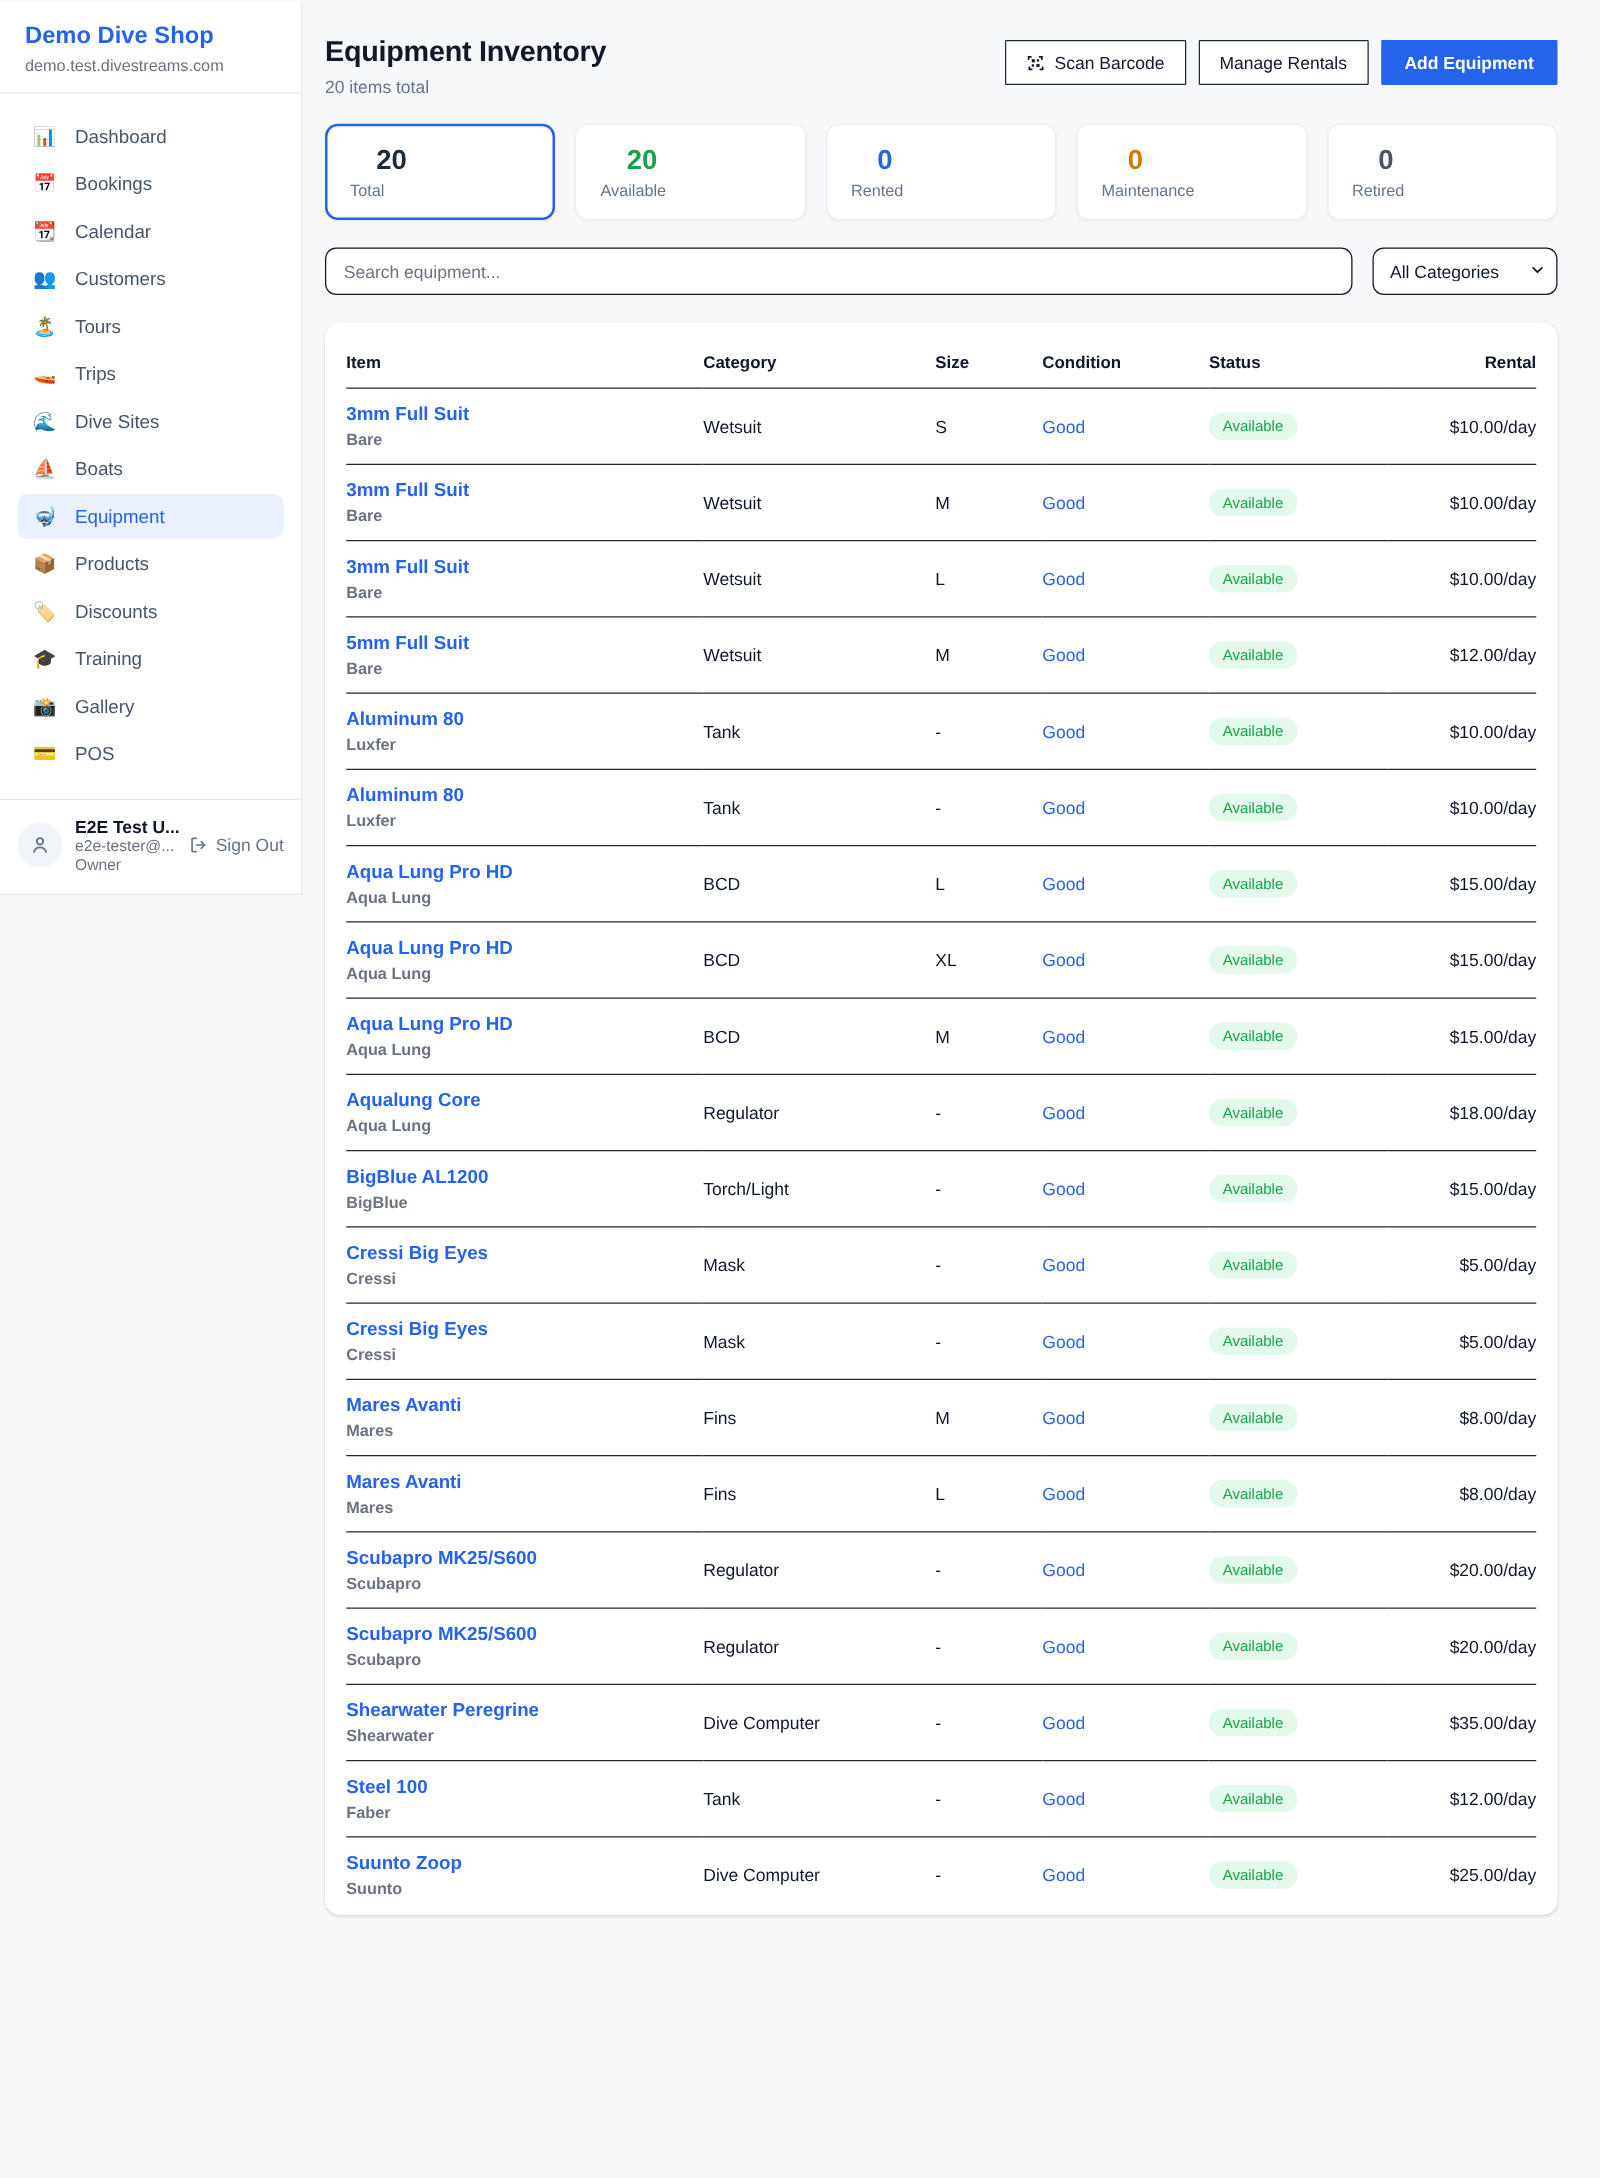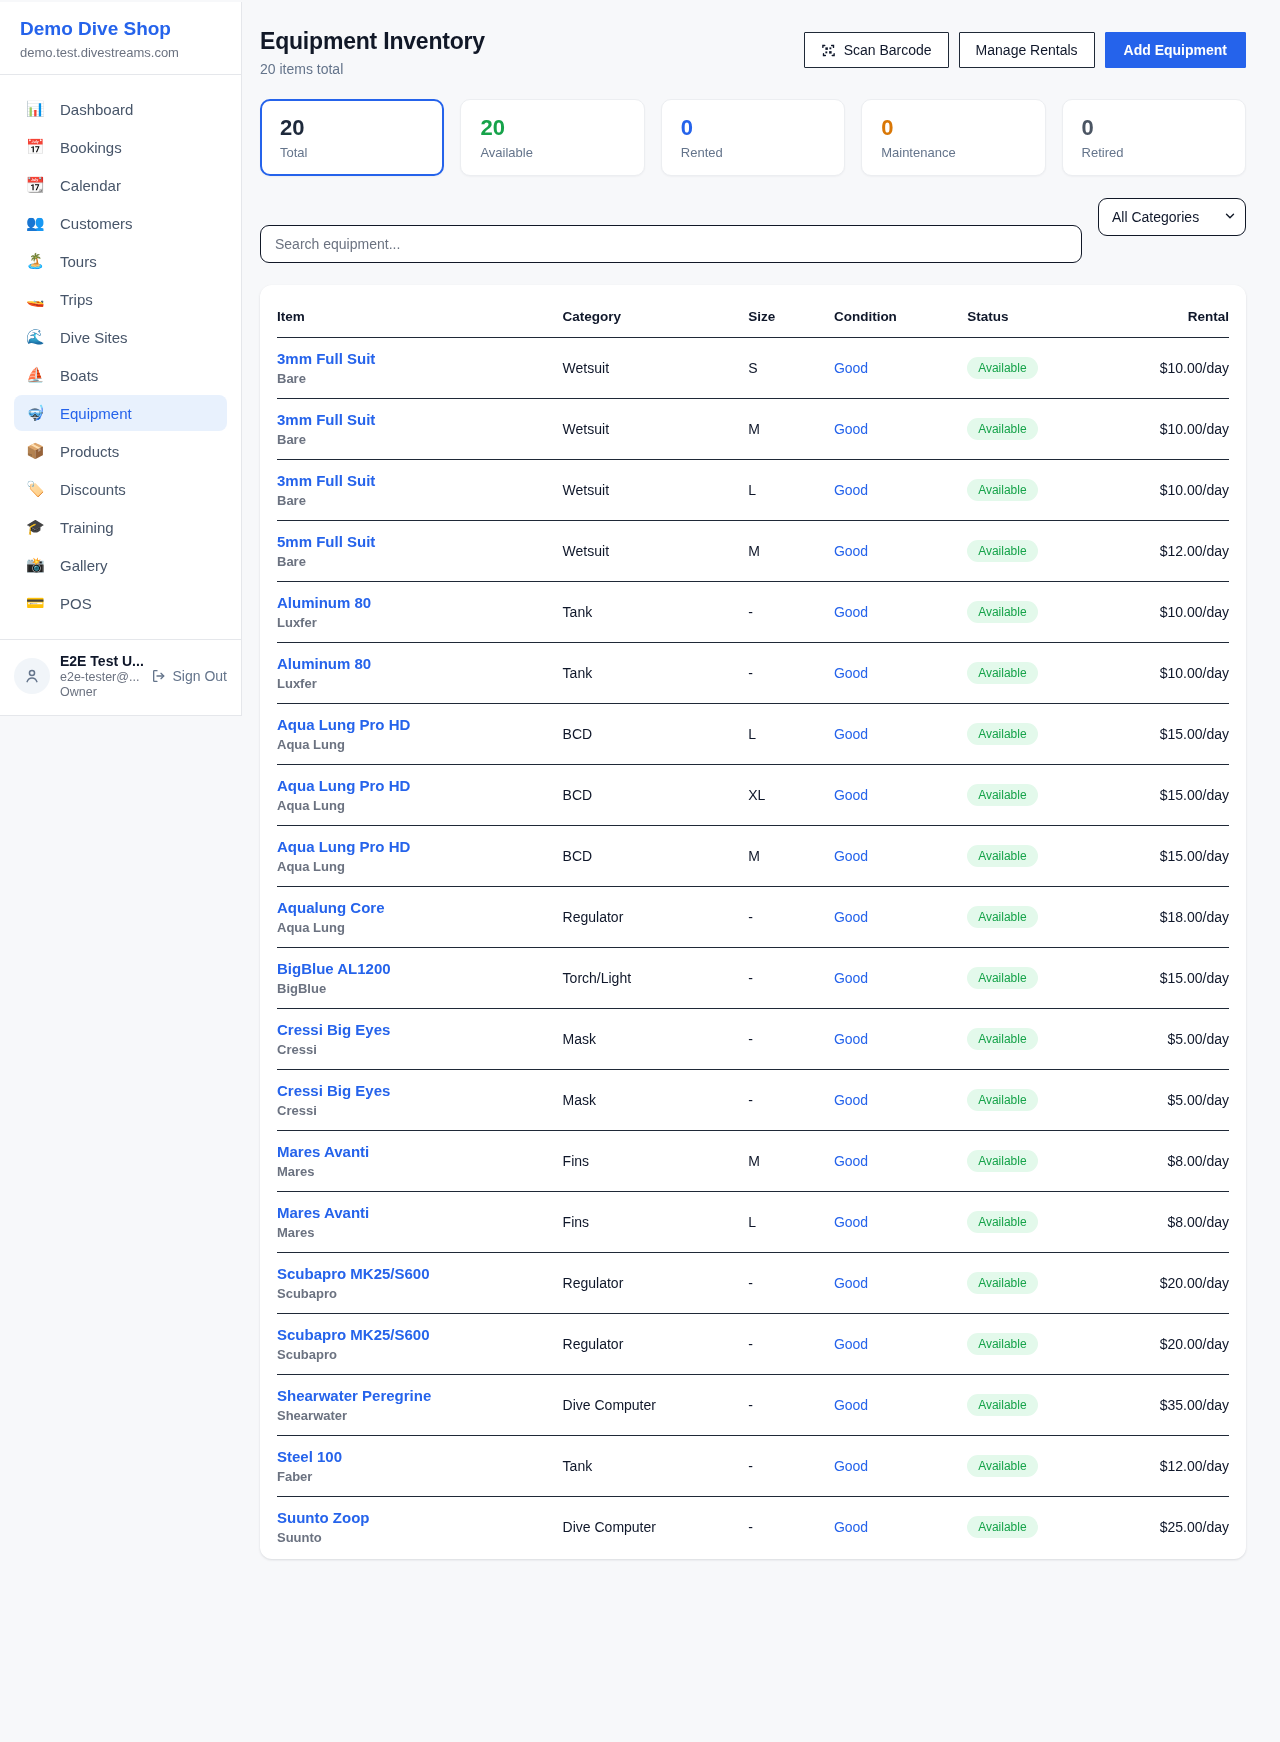--- a/index.html
+++ b/index.html
@@ -59,29 +59,28 @@
   }
   .btn-primary { background:#2563eb; border-color:#2563eb; color:#fff; font-weight:bold; padding:9px 18px; }
   
   .stats { display:grid; grid-template-columns:repeat(5,1fr); gap:16px; margin-top:22px; }
   .stat-card {
     background:#fff; border:1px solid #eceef1; border-radius:10px;
     padding:15px 19px; cursor:pointer;
     box-shadow:0 1px 2px rgba(15,23,42,.04);
   }
   .stat-card.selected { border:2px solid #2563eb; padding:14px 18px; }
-  .stat-value { font-size:22px; font-weight:bold; }
+  .stat-value { font-size:22px; font-weight:bold;margin-left:21px; }
   .stat-label { font-size:13px; color:#64748b; margin-top:4px; }
   
   .filters { display:flex; gap:16px; margin-top:22px; }
   .search-input {
     flex:1; height:38px; border:1px solid #111827; border-radius:9px;
     background:#fff; padding:0 14px; font-size:14px; color:#0f172a;
     font-family:inherit;
-    margin-top:27px;
   }
   .search-input::placeholder { color:#6b7280; }
   .select-wrap { position:relative; width:148px; }
   .category-select {
     width:100%; height:38px; border:1px solid #111827; border-radius:9px;
     background:#fff; padding:0 26px 0 13px; font-size:14px; color:#0f172a;
     appearance:none; -webkit-appearance:none; font-family:inherit; cursor:pointer;
   }
   .select-chevron { position:absolute; right:9px; top:11px; pointer-events:none; color:#111827; }
   

